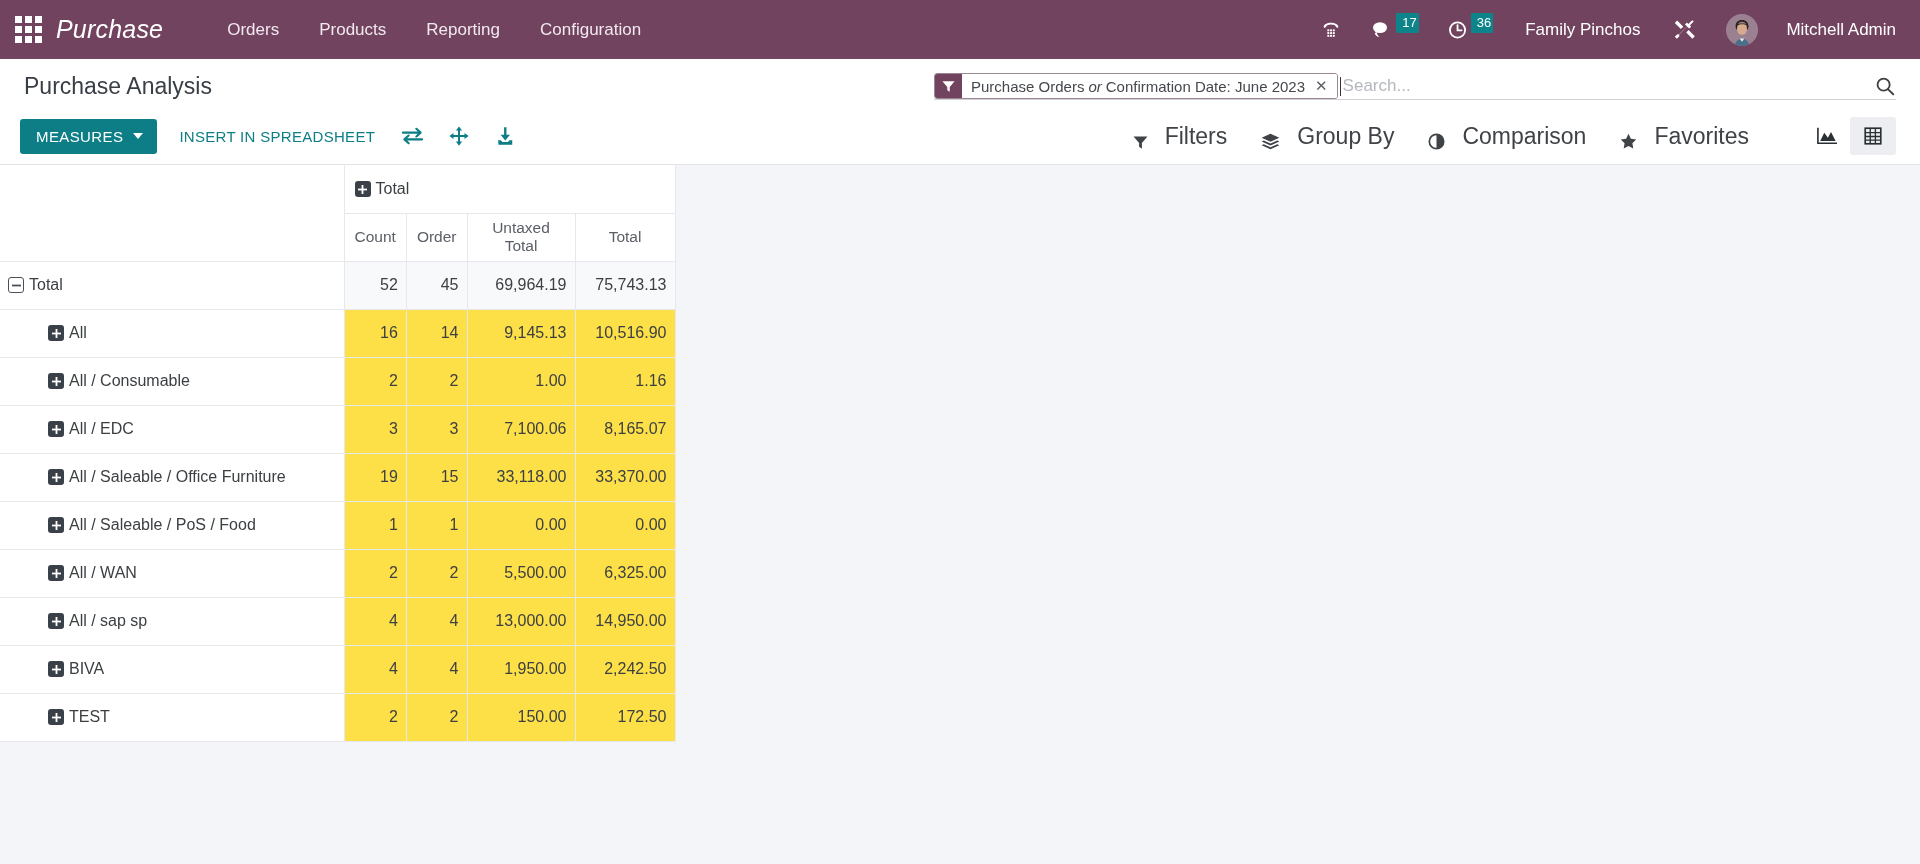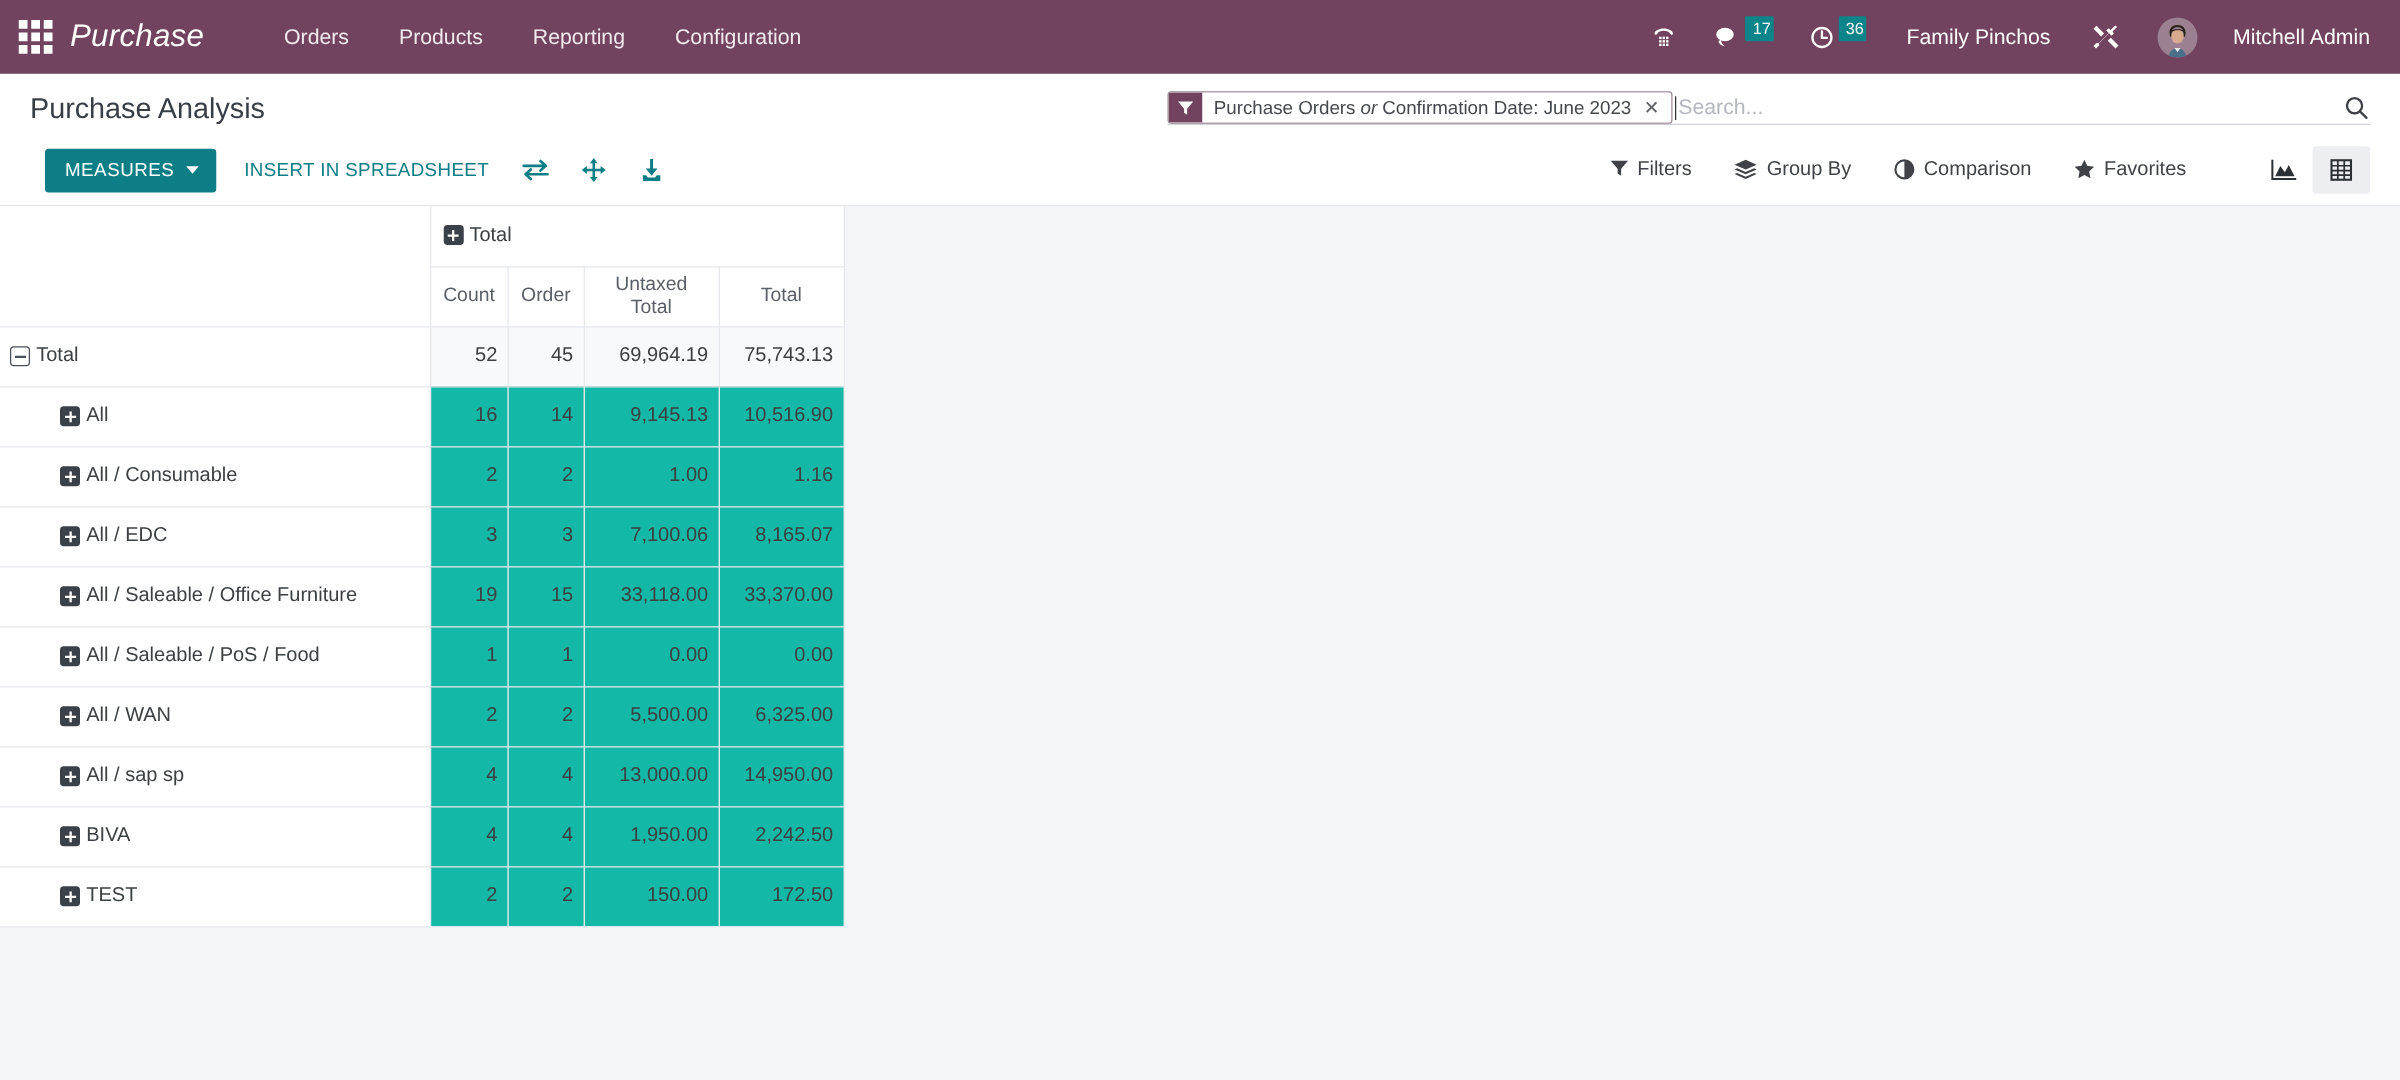--- a/index.html
+++ b/index.html
@@ -199,21 +199,21 @@
     color: #3d4044;
     display: flex;
     align-items: center;
     padding-left: 10px;
     cursor: pointer;
   }
 
   .cp-bottom {
     display: flex;
     align-items: center;
-    padding: 6px 24px 10px 36px;
+    padding: 6px 24px 10px 20px;
     height: 52px;
   }
   .measures-btn {
     background: #0d7e85;
     color: #ffffff;
     font-size: 15px;
     letter-spacing: .4px;
     padding: 9px 14px 9px 16px;
     border: 0;
     border-radius: 3px;
@@ -252,24 +252,24 @@
     align-items: center;
   }
 
   .cp-right {
     margin-left: auto;
     display: flex;
     align-items: center;
   }
   .dropdown-toggle {
     display: flex;
-    align-items: flex-start;
-    gap: 7px;
+    align-items: flex-end;
+    gap: 17px;
     color: #3f4347;
-    font-size: 16px;
+    font-size: 23px;
     padding: 8px 17px;
     cursor: pointer;
     white-space: nowrap;
     background: transparent;
     border: 0;
     font-family: "Liberation Sans", sans-serif;
   }
   .view-switcher {
     display: flex;
     align-items: center;
@@ -365,21 +365,21 @@
     border-radius: 3px;
     color: #4a5059;
     font-size: 12px;
     line-height: 1;
   }
   .tog svg { display: block; }
 
   td.val {
     text-align: right;
     padding-right: 8px;
-    background: #14b8a6;
+    background: #fde047;
     color: #3c4043;
     font-size: 16px;
     cursor: pointer;
     border-right-color: #e9ebee;
   }
   tr.total-row td.val { background: #f8f9fb; }
 </style>
 </head>
 <body>
 

